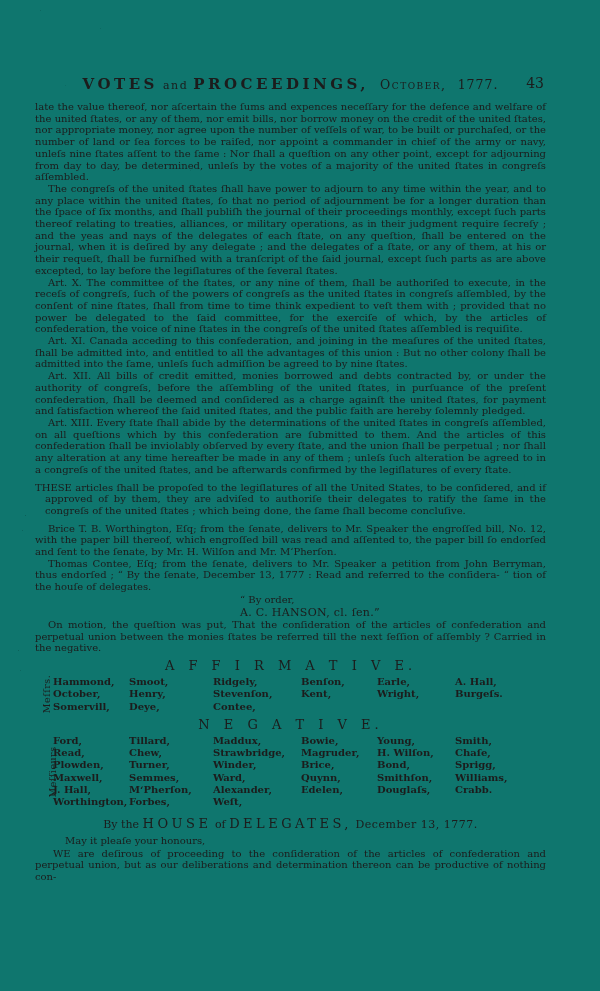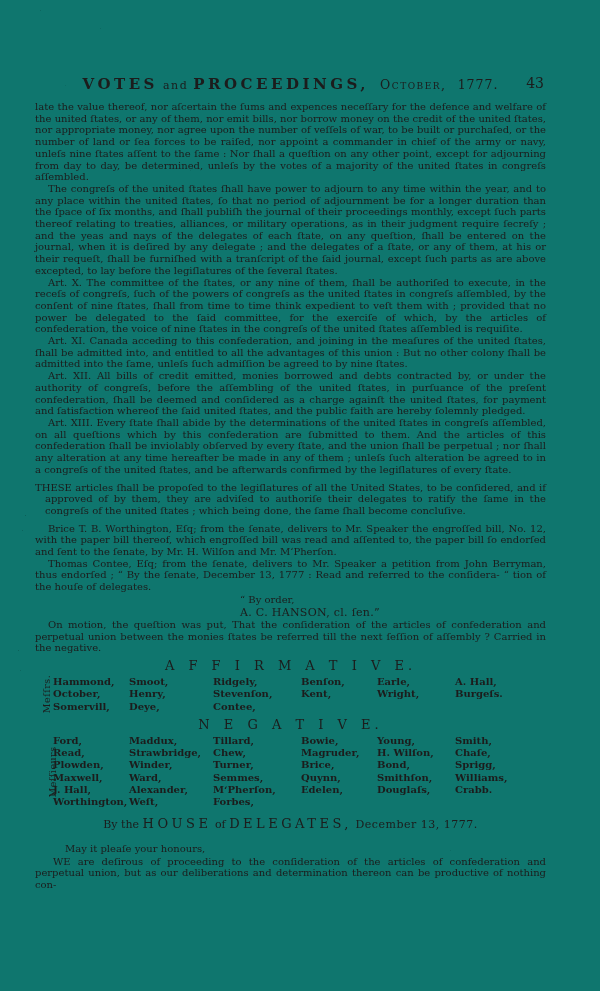--- a/index.html
+++ b/index.html
@@ -47,21 +47,21 @@
     letter-spacing:4px; word-spacing:2px; margin:4px 0 3px; }
   .names-wrap { position:relative; margin-left:18px; }
   .names-grid { display:grid; grid-template-columns:76px 84px 88px 76px 78px auto;
     font-size:10px; line-height:12.3px;font-weight:bold; }
   .rot-label { position:absolute; left:-26px; top:50%;
     transform:translateY(-50%) rotate(-90deg); transform-origin:center;
     font-size:9.5px; white-space:nowrap; letter-spacing:.5px; }
 
   .following-line { font-size:10px; margin-top:7px; text-indent:13px; }
 
-  .house-heading { text-align:center; font-size:11px; margin:7px 0 12px; white-space:nowrap; }
+  .house-heading { text-align:center; font-size:11px; margin:7px 0 4px; white-space:nowrap; }
   .house-big { font-size:13px; letter-spacing:3.5px; }
   .house-date { letter-spacing:.5px; }
 
   .salutation { font-size:10px; padding-left:30px; line-height:12px; margin-bottom:1px; }
   .catchword-line { text-align:right; padding-right:14px; font-size:10px; line-height:13px; }
 </style>
 </head>
 <body>
 
 <div class="page">
@@ -137,34 +137,34 @@
         <div class="names-grid">
           <div>
               <div>Ford,</div>
               <div>Read,</div>
               <div>Plowden,</div>
               <div>Maxwell,</div>
               <div>J. Hall,</div>
               <div>Worthington,</div>
             </div>
           <div>
+              <div>Tillard,</div>
+              <div>Chew,</div>
+              <div>Turner,</div>
+              <div>Semmes,</div>
+              <div>M‘Pherſon,</div>
+              <div>Forbes,</div>
+            </div>
+          <div>
               <div>Maddux,</div>
               <div>Strawbridge,</div>
               <div>Winder,</div>
               <div>Ward,</div>
               <div>Alexander,</div>
               <div>Weſt,</div>
-            </div>
-          <div>
-              <div>Tillard,</div>
-              <div>Chew,</div>
-              <div>Turner,</div>
-              <div>Semmes,</div>
-              <div>M‘Pherſon,</div>
-              <div>Forbes,</div>
             </div>
           <div>
               <div>Bowie,</div>
               <div>Magruder,</div>
               <div>Brice,</div>
               <div>Quynn,</div>
               <div>Edelen,</div>
             </div>
           <div>
               <div>Young,</div>

